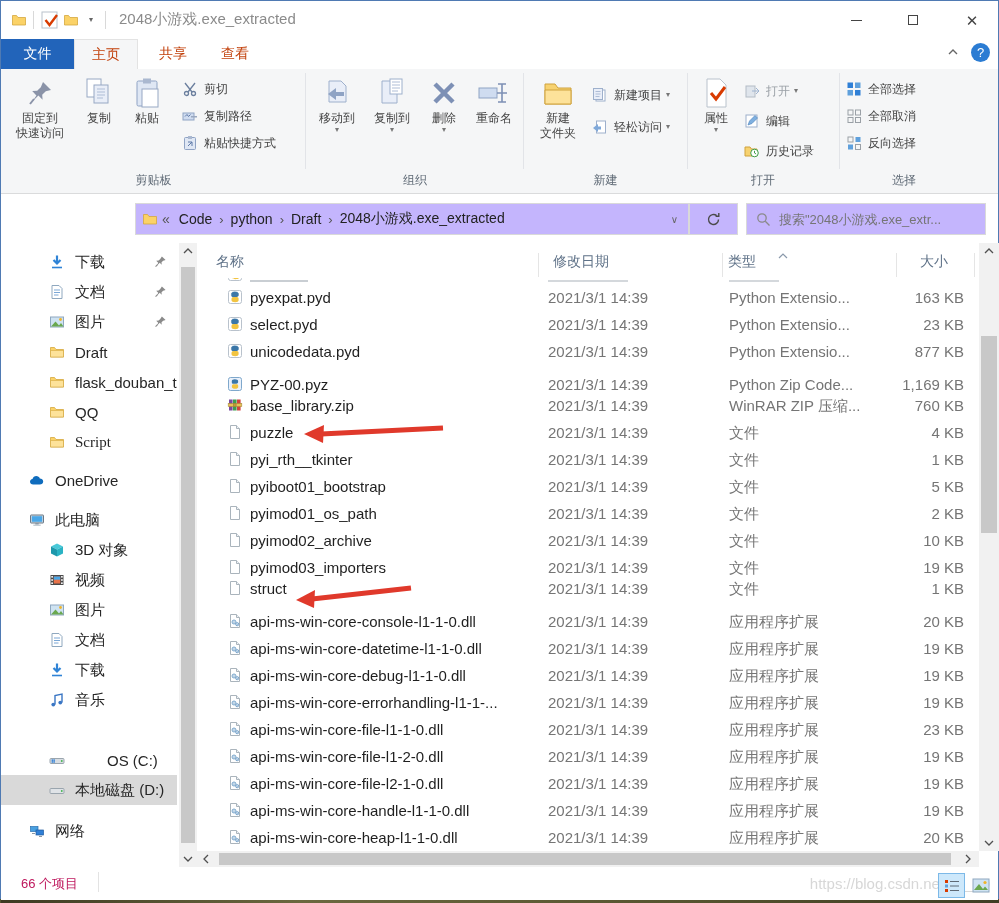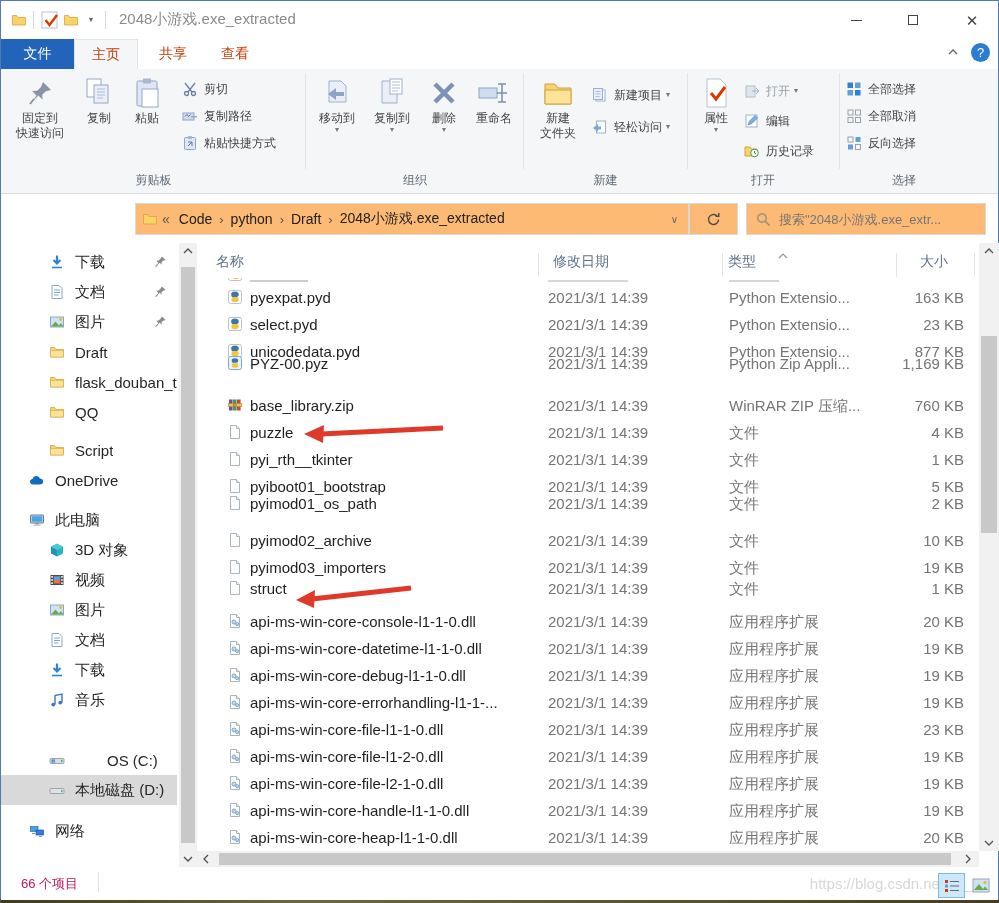--- a/index.html
+++ b/index.html
@@ -36,21 +36,21 @@
 .rbtn .ric{height:36px;display:flex;align-items:center;justify-content:center;margin-top:2px}
 .dd{font-size:8px;color:#777;line-height:8px}
 .dd::after{content:"▾"}
 .rsm{position:absolute;height:24px;display:flex;align-items:center;font-size:12px;color:#444;white-space:nowrap;cursor:default}
 .rsm .ric16{width:18px;height:18px;margin-right:5px;display:inline-flex;align-items:center;justify-content:center}
 .rsm .dd{margin-left:4px}
 .rsm.disabled{color:#9aa0a6}
 
 .abar{position:absolute;left:0;top:193px;right:0;height:49px;background:#fff}
 .nav{position:absolute;top:204px;width:26px;height:26px;display:flex;align-items:center;justify-content:center}
-.box{position:absolute;top:9px;height:32px;border:1px solid #d9d9d9;background:#fdba74;display:flex;align-items:center}
+.box{position:absolute;top:9px;height:32px;border:1px solid #d9d9d9;background:#c4b5fd;display:flex;align-items:center}
 .crumbbox{left:134px;width:554px;font-size:14px;color:#222}
 .crumb{padding:0 7px;white-space:nowrap}
 .csep{color:#555;font-size:13px}
 .csep::after{content:"›"}
 .laquo{color:#555;padding:0 2px 0 4px}
 .laquo::after{content:"«"}
 .crumb-dd{margin-left:auto;padding-right:10px;color:#666;font-size:10px}
 .crumb-dd::after{content:"∨"}
 .refreshbox{left:688px;width:49px;justify-content:center}
 .searchbox{left:745px;width:240px}
@@ -488,21 +488,21 @@
       </div>
       <div class="sitem ind2" style="top: 154px;">
         <span class="sic">
           <svg width="16" height="16" viewBox="0 0 16 16">
             <path d="M1.5 3.5h4l1.5 2h7.5V13H1.5z" fill="#fbd267" stroke="#d4a73f" stroke-width=".8"></path>
             <path d="M1.5 6.5h13V13H1.5z" fill="#fde29a" stroke="#d4a73f" stroke-width=".6"></path>
           </svg>
         </span>
         <span class="slbl">QQ</span>
       </div>
-      <div class="sitem ind2" style="top: 192px;">
+      <div class="sitem ind2" style="top: 184px; font-family: Liberation Serif, serif;">
         <span class="sic">
           <svg width="16" height="16" viewBox="0 0 16 16">
             <path d="M1.5 3.5h4l1.5 2h7.5V13H1.5z" fill="#fbd267" stroke="#d4a73f" stroke-width=".8"></path>
             <path d="M1.5 6.5h13V13H1.5z" fill="#fde29a" stroke="#d4a73f" stroke-width=".6"></path>
           </svg>
         </span>
         <span class="slbl">Script</span>
       </div>
       <div class="sitem ind1" style="top: 222px;">
         <span class="sic">
@@ -696,31 +696,31 @@
               <rect x="1.5" y="1.5" width="13" height="13" rx="2" fill="#fff" stroke="#b9c2cc"></rect>
               <path d="M7.8 2.8c-2 0-3.4.8-3.4 2v1.4c0 1 .7 1.8 1.7 1.8h3.4c1.1 0 2-.8 2-1.9V4.8c0-1.2-1.4-2-3.7-2zM6.5 4.2h1.2" fill="#3b77a8" stroke="#3b77a8" stroke-width=".4"></path>
               <path d="M8.2 13.2c2 0 3.4-.8 3.4-2V9.8c0-1-.7-1.8-1.7-1.8H6.5c-1.1 0-2 .8-2 1.9v1.4c0 1.2 1.4 1.9 3.7 1.9z" fill="#f2c441"></path>
             </svg>
           </span>
           <span class="fname">unicodedata.pyd</span>
           <span class="fdate">2021/3/1 14:39</span>
           <span class="ftype">Python Extensio...</span>
           <span class="fsize">877 KB</span>
         </div>
-        <div class="frow" style="top: 107px;">
+        <div class="frow" style="top: 128px;">
           <span class="ficon">
             <svg width="16" height="16" viewBox="0 0 16 16">
               <rect x="1.5" y="1.5" width="13" height="13" rx="2" fill="#eaf1fb" stroke="#7fa8cc"></rect>
               <path d="M7.8 3.2c-1.8 0-3 .7-3 1.8v1.2c0 .9.6 1.6 1.5 1.6h3c1 0 1.8-.7 1.8-1.7V5c0-1.1-1.3-1.8-3.3-1.8z" fill="#3b77a8"></path>
               <path d="M8.2 12.8c1.8 0 3-.7 3-1.8V9.8c0-.9-.6-1.6-1.5-1.6h-3c-1 0-1.8.7-1.8 1.7V11c0 1.1 1.3 1.8 3.3 1.8z" fill="#f2c441"></path>
             </svg>
           </span>
           <span class="fname">PYZ-00.pyz</span>
           <span class="fdate">2021/3/1 14:39</span>
-          <span class="ftype">Python Zip Appli...</span>
+          <span class="ftype">Python Zip Code...</span>
           <span class="fsize">1,169 KB</span>
         </div>
         <div class="frow" style="top: 149px;">
           <span class="ficon">
             <svg width="16" height="16" viewBox="0 0 16 16">
               <rect x="2" y="2.5" width="3.6" height="11" fill="#7a4aa0"></rect>
               <rect x="6" y="2.5" width="3.6" height="11" fill="#3f9e4f"></rect>
               <rect x="10" y="2.5" width="3.6" height="11" fill="#cf4440"></rect>
               <rect x="1.2" y="6.5" width="13.6" height="3" fill="#e8c157" stroke="#a8893a" stroke-width=".6"></rect>
               <rect x="6.7" y="6.9" width="2.4" height="2.2" fill="#caa53e" stroke="#8a6f2e" stroke-width=".5"></rect>
@@ -760,21 +760,21 @@
             <svg width="16" height="16" viewBox="0 0 16 16">
               <path d="M3.5 1.5h6l3 3v10h-9z" fill="#fff" stroke="#aab4bc"></path>
               <path d="M9.5 1.5v3h3" fill="#eef2f5" stroke="#aab4bc"></path>
             </svg>
           </span>
           <span class="fname">pyiboot01_bootstrap</span>
           <span class="fdate">2021/3/1 14:39</span>
           <span class="ftype">文件</span>
           <span class="fsize">5 KB</span>
         </div>
-        <div class="frow" style="top: 247px;">
+        <div class="frow" style="top: 257px;">
           <span class="ficon">
             <svg width="16" height="16" viewBox="0 0 16 16">
               <path d="M3.5 1.5h6l3 3v10h-9z" fill="#fff" stroke="#aab4bc"></path>
               <path d="M9.5 1.5v3h3" fill="#eef2f5" stroke="#aab4bc"></path>
             </svg>
           </span>
           <span class="fname">pyimod01_os_path</span>
           <span class="fdate">2021/3/1 14:39</span>
           <span class="ftype">文件</span>
           <span class="fsize">2 KB</span>

